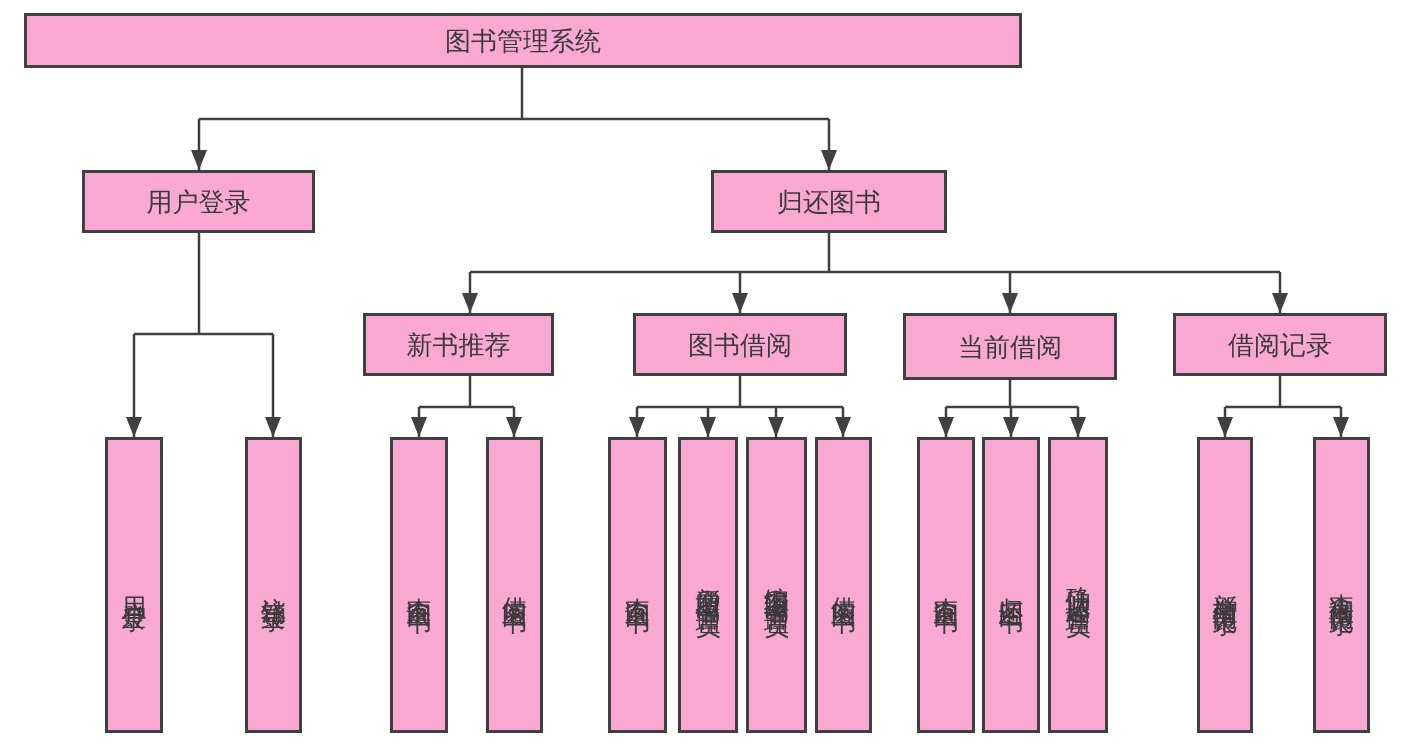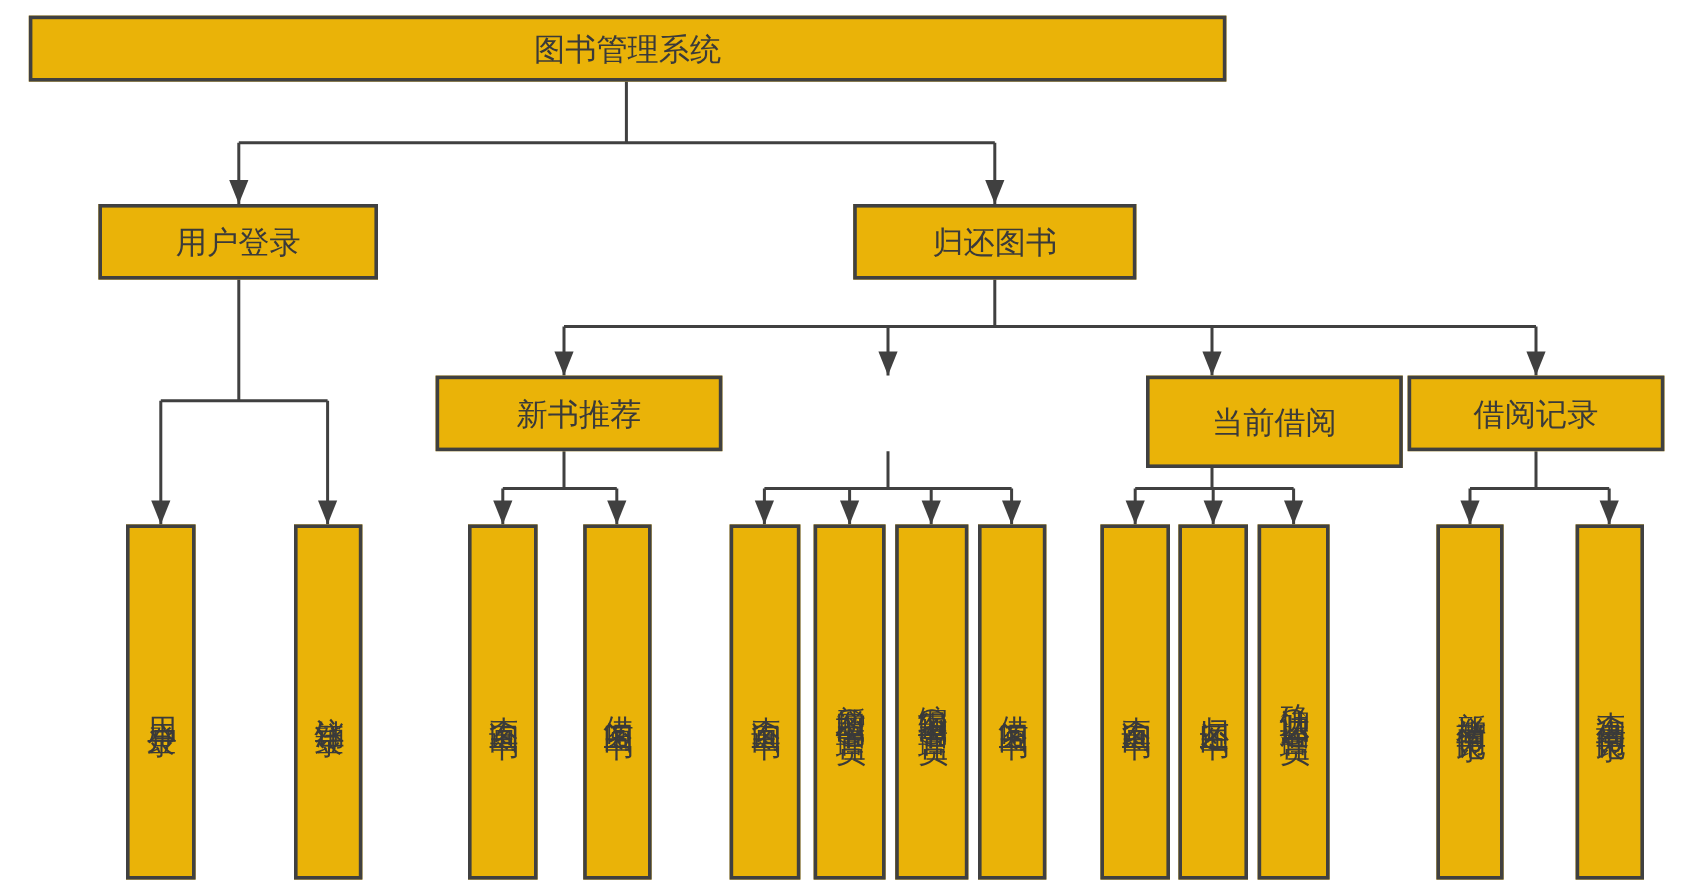--- a/index.html
+++ b/index.html
@@ -14,21 +14,21 @@
   }
   svg.connectors {
     position: absolute;
     left: 0; top: 0;
     width: 1405px; height: 747px;
     z-index: 1;
     pointer-events: none;
   }
   .node {
     position: absolute;
-    background: #eab308;
+    background: #f9a8d4;
     border: 3px solid #404040;
     box-sizing: border-box;
     display: flex;
     align-items: center;
     justify-content: center;
     z-index: 2;
   }
   .hlabel {
     font-size: 26px;
     line-height: 1;
@@ -42,23 +42,23 @@
     letter-spacing: 4px;
     line-height: 1;
     color: #3a3a3a;
   }
   
   #n-root { left: 24px;  top: 13px;  width: 998px; height: 55px; }
   
   #n-l2-0 { left: 82px;  top: 170px; width: 233px; height: 63px; }
   #n-l2-1 { left: 711px; top: 170px; width: 236px; height: 63px; }
   
-  #n-l3-0 { left: 363px;  top: 313px; width: 239px; height: 63px; }
+  #n-l3-0 { left: 363px;  top: 313px; width: 191px; height: 63px; }
   #n-l3-1 { left: 633px;  top: 313px; width: 214px; height: 63px; }
-  #n-l3-2 { left: 955px;  top: 313px; width: 214px; height: 77px; text-align: center; }
+  #n-l3-2 { left: 903px;  top: 313px; width: 214px; height: 67px; text-align: center; }
   #n-l3-3 { left: 1173px; top: 313px; width: 214px; height: 63px; }
   
   #n-u0 { left: 105px;  width: 58px; }
   #n-u1 { left: 245px;  width: 57px; }
   #n-a0 { left: 390px;  width: 58px; }
   #n-a1 { left: 486px;  width: 57px; }
   #n-b0 { left: 608px;  width: 59px; }
   #n-b1 { left: 678px;  width: 60px; }
   #n-b2 { left: 746px;  width: 61px; }
   #n-b3 { left: 815px;  width: 57px; }
@@ -152,20 +152,23 @@
   <div class="node" id="n-l2-0">
     <span class="hlabel">用户登录</span>
   </div>
   <div class="node" id="n-l2-1">
     <span class="hlabel">归还图书</span>
   </div>
 
   <div class="node" id="n-l3-0">
     <span class="hlabel">新书推荐</span>
   </div>
+  <div class="node" id="n-l3-1">
+    <span class="hlabel">图书借阅</span>
+  </div>
   <div class="node" id="n-l3-2">
     <span class="hlabel">当前借阅</span>
   </div>
   <div class="node" id="n-l3-3">
     <span class="hlabel">借阅记录</span>
   </div>
 
   <div class="node leaf" id="n-u0">
     <span class="vlabel">用户登录</span>
   </div>

